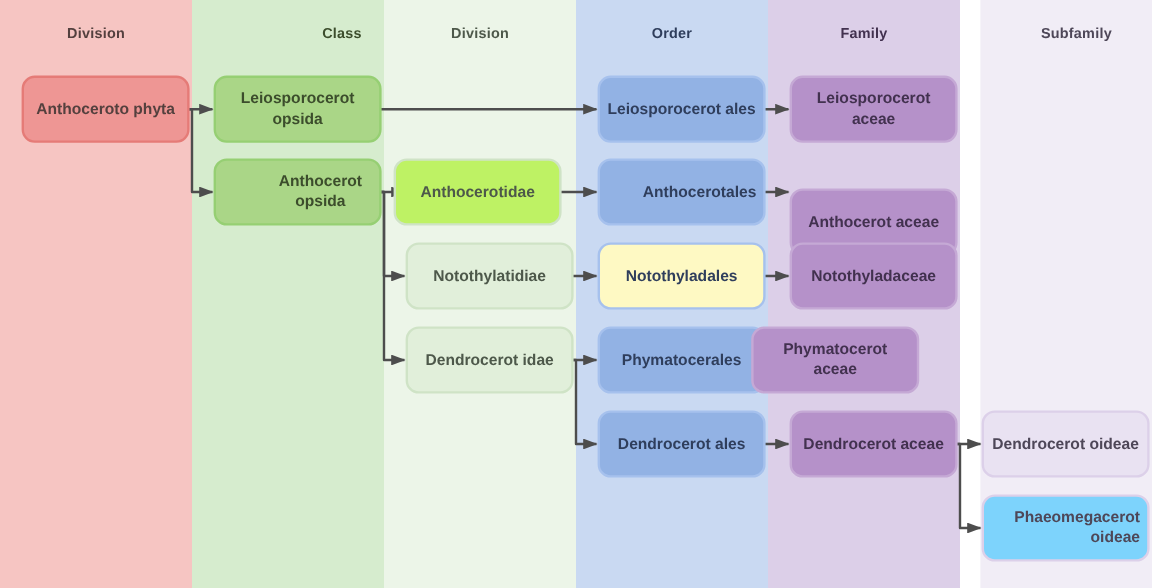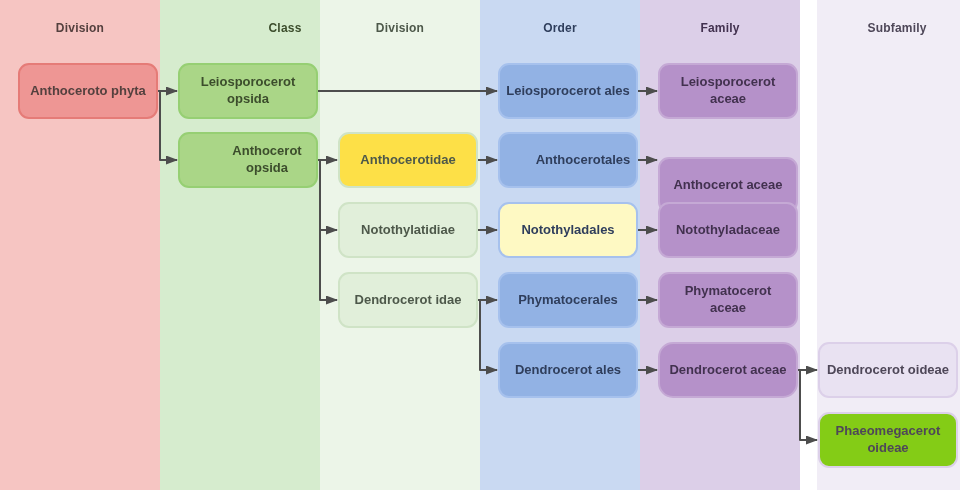--- a/index.html
+++ b/index.html
@@ -65,28 +65,28 @@
     <path d="M 622 300 L 657 300" fill="none" stroke="#4d4d4d" stroke-width="2" stroke-linejoin="round" marker-end="url(#arrow)"></path>
     <path d="M 622 370 L 657 370" fill="none" stroke="#4d4d4d" stroke-width="2" stroke-linejoin="round" marker-end="url(#arrow)"></path>
     <path d="M 782 370 L 817 370" fill="none" stroke="#4d4d4d" stroke-width="2" stroke-linejoin="round" marker-end="url(#arrow)"></path>
     <path d="M 782 370 L 800 370 L 800 440 L 817 440" fill="none" stroke="#4d4d4d" stroke-width="2" stroke-linejoin="round" marker-end="url(#arrow)"></path>
   </svg>
 
 <div id="nodes">
     <div class="node" style="left: 18px; top: 63px; background: rgb(238, 150, 148); border-color: rgb(229, 123, 119); color: rgb(84, 64, 62);">Anthoceroto phyta</div>
     <div class="node" style="left: 178px; top: 63px; background: rgb(170, 214, 135); border-color: rgb(150, 207, 115); color: rgb(60, 77, 44);">Leiosporocerot opsida</div>
     <div class="node" style="left: 178px; top: 132px; background: rgb(170, 214, 135); border-color: rgb(150, 207, 115); color: rgb(60, 77, 44); padding-left: 44px;">Anthocerot opsida</div>
-    <div class="node" style="left: 338px; top: 132px; background: #fde047; border-color: rgb(207, 227, 198); color: rgb(77, 88, 74);">Anthocerotidae</div>
+    <div class="node" style="left: 328px; top: 132px; background: #bef264; border-color: rgb(207, 227, 198); color: rgb(77, 88, 74);">Anthocerotidae</div>
     <div class="node" style="left: 338px; top: 202px; background: rgb(225, 239, 218); border-color: rgb(207, 227, 198); color: rgb(77, 88, 74);">Notothylatidiae</div>
     <div class="node" style="left: 338px; top: 272px; background: rgb(225, 239, 218); border-color: rgb(207, 227, 198); color: rgb(77, 88, 74); text-align: right;">Dendrocerot idae</div>
     <div class="node" style="left: 498px; top: 63px; background: rgb(146, 178, 228); border-color: rgb(166, 193, 237); color: rgb(47, 62, 92);">Leiosporocerot ales</div>
     <div class="node" style="left: 498px; top: 132px; background: rgb(146, 178, 228); border-color: rgb(166, 193, 237); color: rgb(47, 62, 92); padding-left: 36px;">Anthocerotales</div>
     <div class="node" style="left: 498px; top: 202px; background: #fef9c3; border-color: rgb(166, 193, 237); color: rgb(47, 62, 92);">Notothyladales</div>
     <div class="node" style="left: 498px; top: 272px; background: rgb(146, 178, 228); border-color: rgb(166, 193, 237); color: rgb(47, 62, 92);">Phymatocerales</div>
     <div class="node" style="left: 498px; top: 342px; background: rgb(146, 178, 228); border-color: rgb(166, 193, 237); color: rgb(47, 62, 92);">Dendrocerot ales</div>
     <div class="node" style="left: 658px; top: 63px; background: rgb(181, 145, 201); border-color: rgb(197, 169, 213); color: rgb(66, 49, 79);">Leiosporocerot aceae</div>
     <div class="node" style="left: 658px; top: 124px; background: rgb(181, 145, 201); border-color: rgb(197, 169, 213); color: rgb(66, 49, 79); margin-top: 33px;">Anthocerot aceae</div>
     <div class="node" style="left: 658px; top: 202px; background: rgb(181, 145, 201); border-color: rgb(197, 169, 213); color: rgb(66, 49, 79);">Notothyladaceae</div>
-    <div class="node" style="left: 658px; top: 272px; background: rgb(181, 145, 201); border-color: rgb(197, 169, 213); color: rgb(66, 49, 79);">Phymatocerot aceae</div>
-    <div class="node" style="left: 658px; top: 342px; background: rgb(181, 145, 201); border-color: rgb(197, 169, 213); color: rgb(66, 49, 79); border-radius: 15px;">Dendrocerot aceae</div>
+    <div class="node" style="left: 626px; top: 272px; background: rgb(181, 145, 201); border-color: rgb(197, 169, 213); color: rgb(66, 49, 79);">Phymatocerot aceae</div>
+    <div class="node" style="left: 658px; top: 342px; background: rgb(181, 145, 201); border-color: rgb(197, 169, 213); color: rgb(66, 49, 79);">Dendrocerot aceae</div>
     <div class="node" style="left: 818px; top: 342px; background: rgb(233, 226, 242); border-color: rgb(220, 208, 233); color: rgb(78, 71, 88);">Dendrocerot oideae</div>
-    <div class="node" style="left: 818px; top: 412px; background: #84cc16; border-color: rgb(220, 208, 233); color: rgb(78, 71, 88);">Phaeomegacerot oideae</div>
+    <div class="node" style="left: 818px; top: 412px; background: #7dd3fc; border-color: rgb(220, 208, 233); color: rgb(78, 71, 88); text-align: right;">Phaeomegacerot oideae</div>
   </div>
 
 </body></html>

